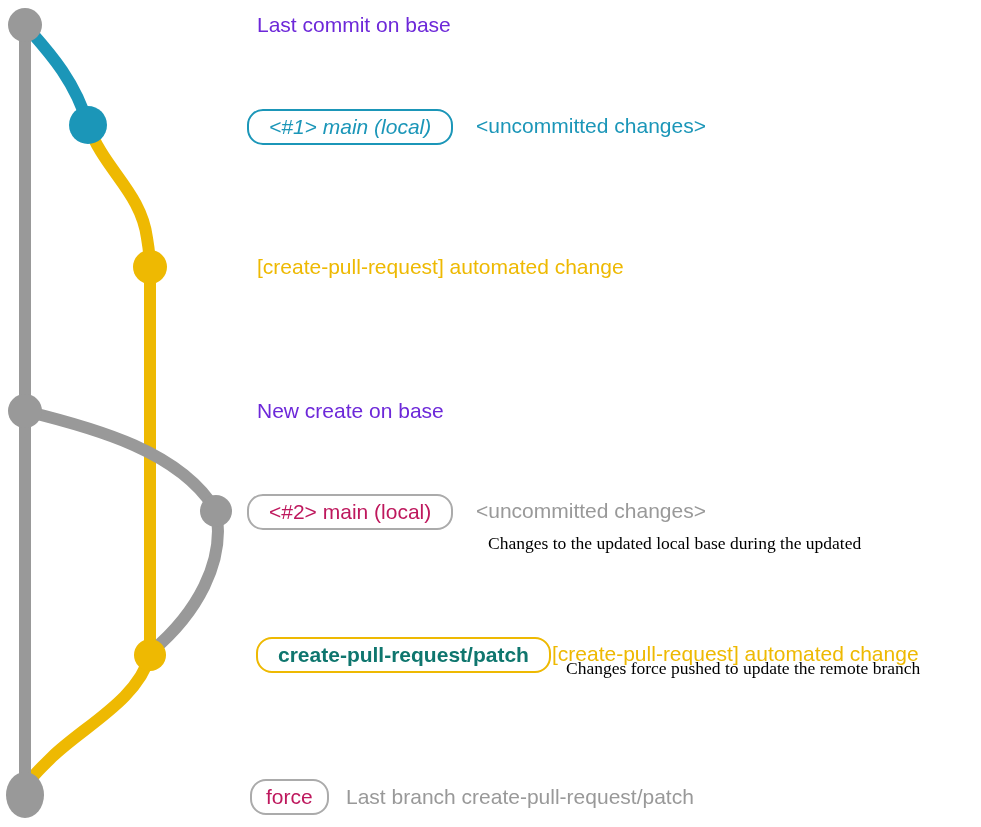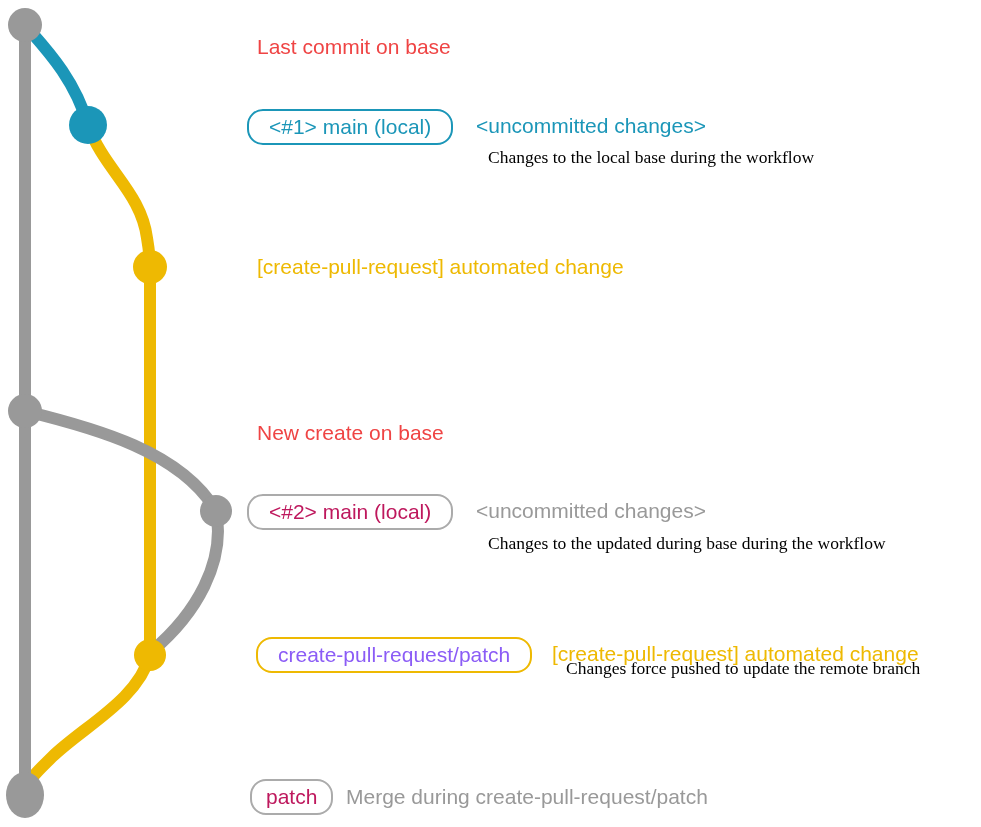--- a/index.html
+++ b/index.html
@@ -12,21 +12,21 @@
     font-family: "Liberation Sans", sans-serif;
   }
   .graph-svg { position: absolute; left: 0; top: 0; }
 
   .label {
     position: absolute;
     white-space: nowrap;
     font-size: 21px;
     line-height: 25px;
   }
-  .caption { color: #ef4444; margin-top: 22px; }
+  .caption { color: #6d28d9; }
   .teal-text { color: #1b96b8; }
   .yellow-text { color: #eeb902; }
   .gray-text { color: #999999; }
 
   .desc {
     position: absolute;
     white-space: nowrap;
     font-family: "Liberation Serif", "DejaVu Serif", serif;
     font-size: 17.5px;
     line-height: 22px;
@@ -39,23 +39,23 @@
     align-items: center;
     justify-content: center;
     height: 32px;
     padding: 0 20px;
     border: 2px solid;
     border-radius: 16px;
     font-size: 21px;
     white-space: nowrap;
     box-sizing: content-box;
   }
-  .badge.teal   { border-color: #1b96b8; color: #1b96b8; }
+  .badge.teal   { border-color: #1b96b8; color: #1b96b8; font-style: italic; }
   .badge.gray   { border-color: #ababab; color: #be185d; }
-  .badge.yellow { border-color: #eeb902; color: #8b5cf6; }
+  .badge.yellow { border-color: #eeb902; color: #0f766e; font-weight: bold; }
 </style>
 </head>
 <body>
 
 <div class="canvas">
 
   <svg class="graph-svg" width="981" height="827" viewBox="0 0 981 827">
 
     <path d="M 88 125 C 104 170 141 192 147 238 C 149 250 150 256 150 267 L 150 655 C 138 700 84 726 52 757 C 38 771 27 780 26 793" fill="none" stroke-width="12" stroke-linecap="round" stroke="#eeb902"></path>
 
@@ -73,30 +73,29 @@
     <circle cx="25" cy="411" r="17" fill="#999999"></circle>
     <circle cx="216" cy="511" r="16" fill="#999999"></circle>
     <circle cx="150" cy="655" r="16" fill="#eeb902"></circle>
     <ellipse cx="25" cy="795" rx="19" ry="23" fill="#999999"></ellipse>
   </svg>
 
   <div class="label caption" style="left:257px; top:12px">Last commit on base</div>
 
   <div class="badge teal" style="left:247px; top:109px">&lt;#1&gt; main (local)</div>
   <div class="label teal-text" style="left:476px; top:113px">&lt;uncommitted changes&gt;</div>
-  <div class="desc" style="left:488px; top:146px">Changes to the local base during the workflow</div>
 
   <div class="label yellow-text" style="left:257px; top:254px">[create-pull-request] automated change</div>
 
   <div class="label caption" style="left:257px; top:398px">New create on base</div>
 
   <div class="badge gray" style="left:247px; top:494px">&lt;#2&gt; main (local)</div>
   <div class="label gray-text" style="left:476px; top:498px">&lt;uncommitted changes&gt;</div>
-  <div class="desc" style="left:488px; top:532px">Changes to the updated during base during the workflow</div>
+  <div class="desc" style="left:488px; top:532px">Changes to the updated local base during the updated</div>
 
   <div class="badge yellow" style="left:256px; top:637px">create-pull-request/patch</div>
   <div class="label yellow-text" style="left:552px; top:641px">[create-pull-request] automated change</div>
   <div class="desc" style="left:566px; top:657px">Changes force pushed to update the remote branch</div>
 
-  <div class="badge gray" style="left:250px; top:779px; padding:0 14px">patch</div>
-  <div class="label gray-text" style="left:346px; top:784px">Merge during create-pull-request/patch</div>
+  <div class="badge gray" style="left:250px; top:779px; padding:0 14px">force</div>
+  <div class="label gray-text" style="left:346px; top:784px">Last branch create-pull-request/patch</div>
 
 </div>
 
 </body></html>

